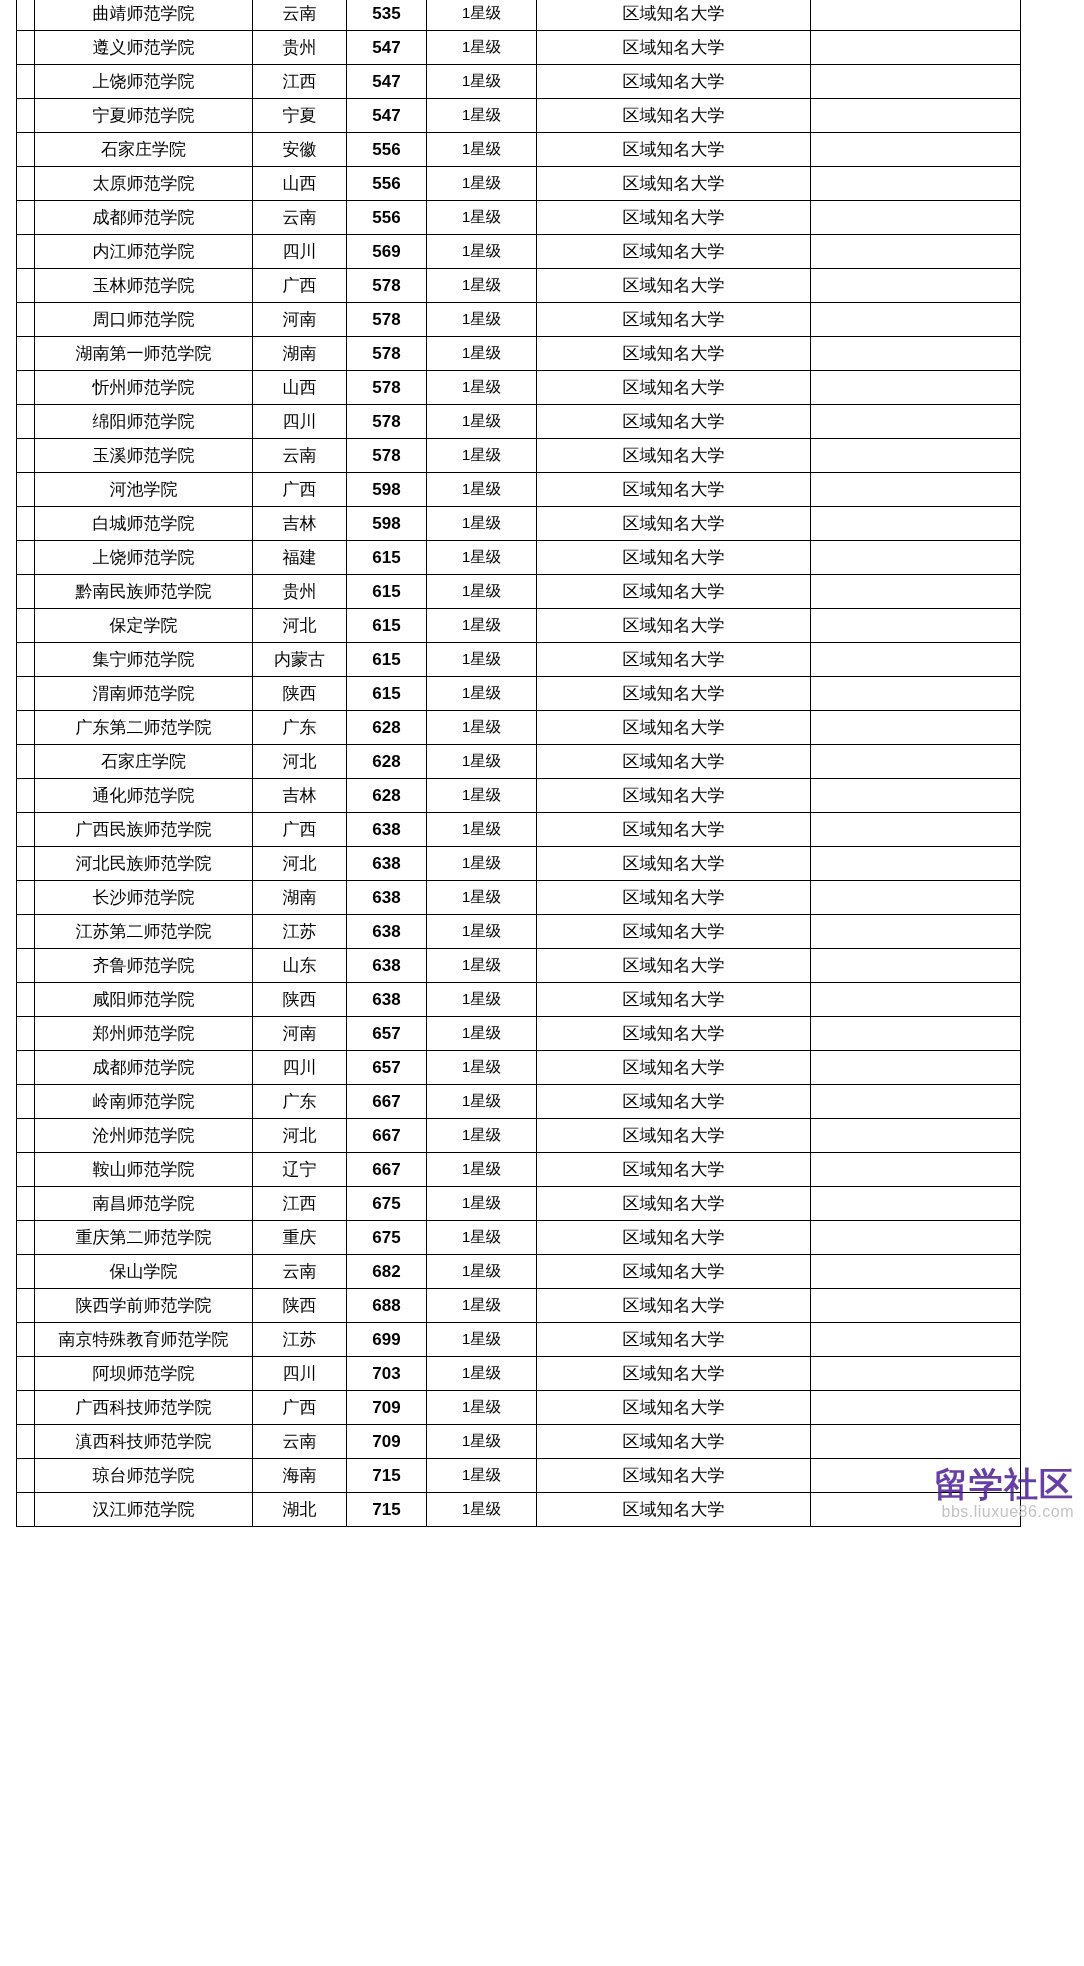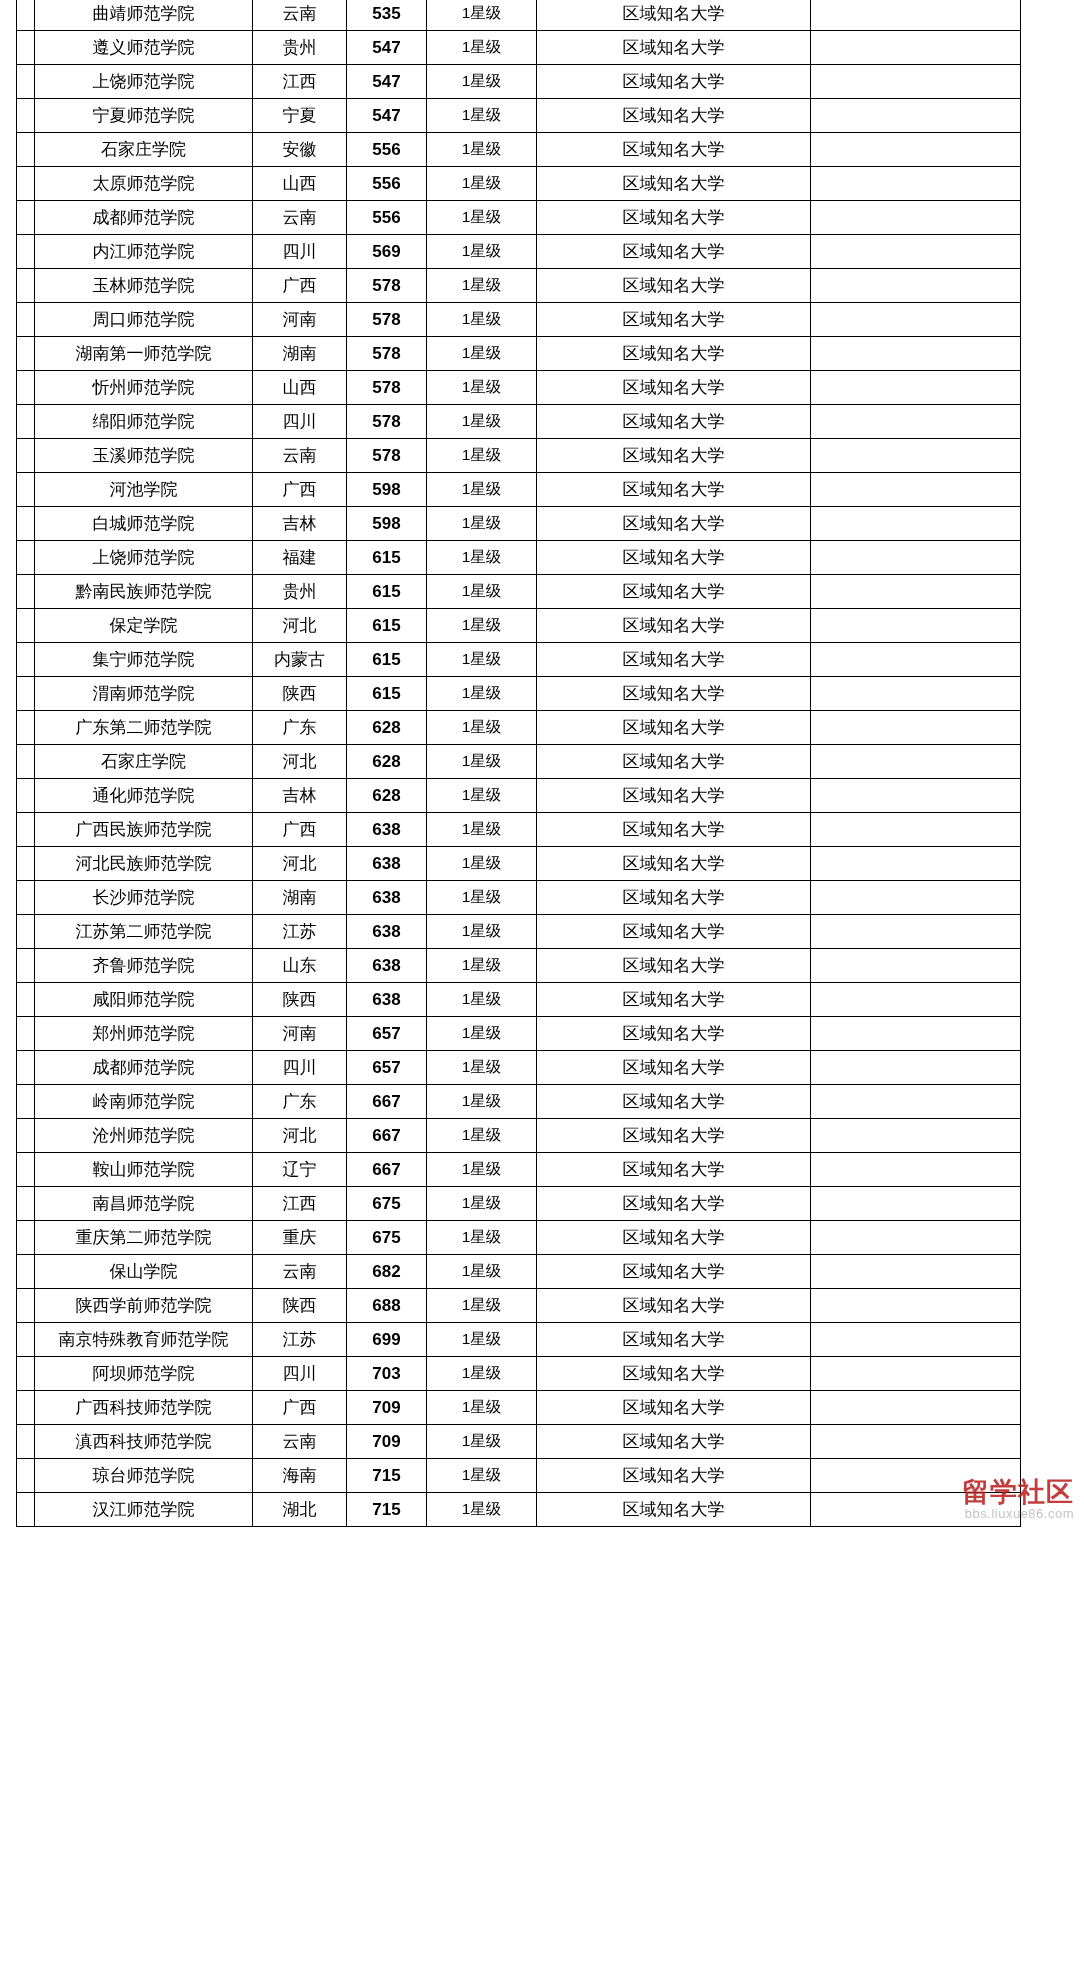--- a/index.html
+++ b/index.html
@@ -56,29 +56,29 @@
   table.rank-table td.blank { }
   .watermark {
     position: absolute;
     right: 10px;
     bottom: 6px;
     text-align: right;
     pointer-events: none;
     user-select: none;
   }
   .watermark .wm-main {
-    font-size: 27px;
+    font-size: 34px;
     font-weight: bold;
-    color: #b91c1c;
+    color: #4c1d95;
     letter-spacing: 1px;
     line-height: 1.05;
     opacity: 0.85;
   }
   .watermark .wm-sub {
-    font-size: 13px;
+    font-size: 16px;
     color: #b8b8b8;
     letter-spacing: 0.5px;
     opacity: 0.85;
   }
 </style>
 </head>
 <body>
 
 <div class="sheet">
 

